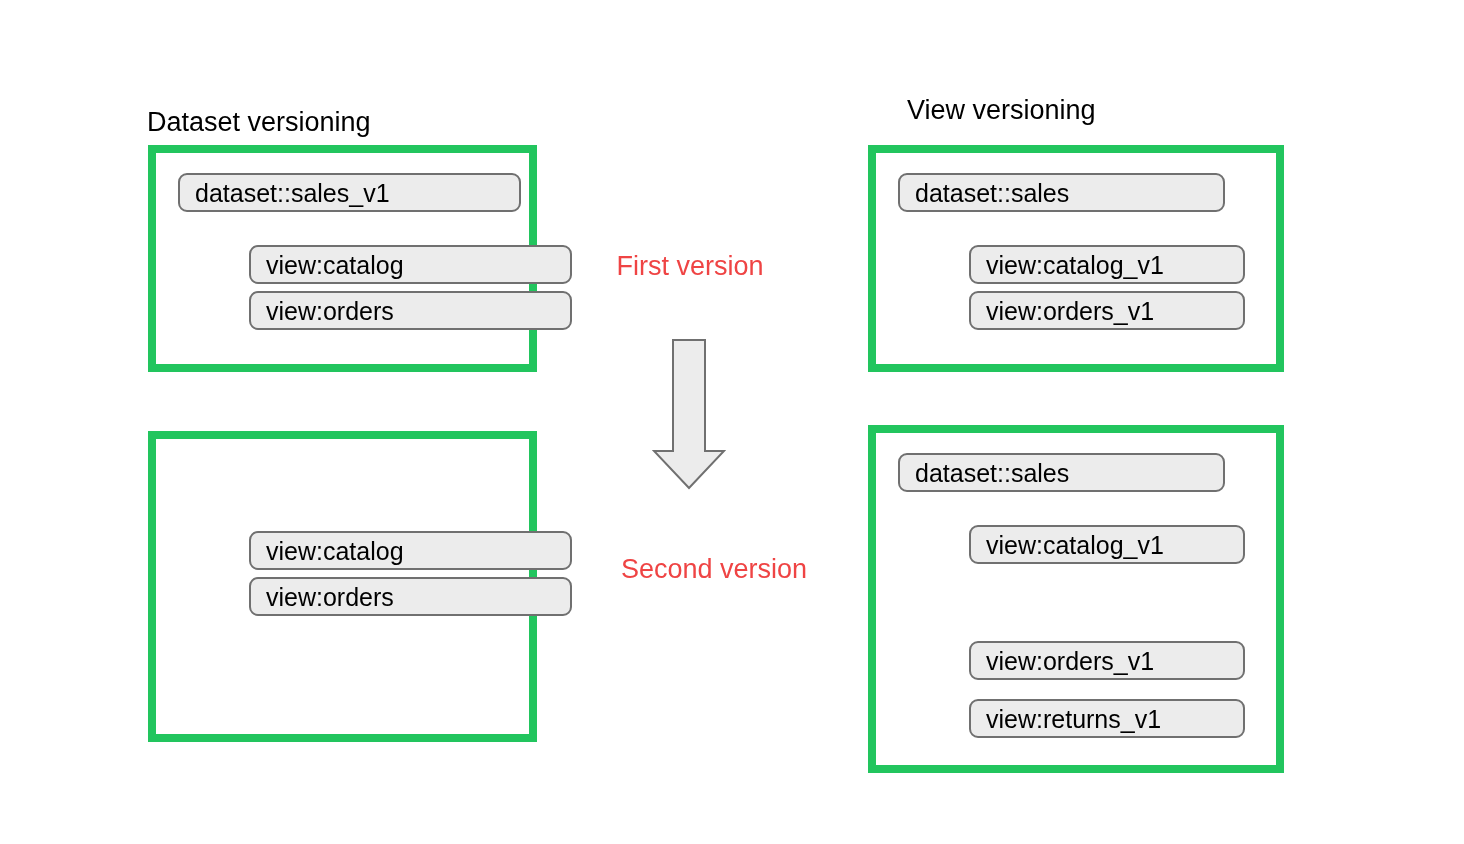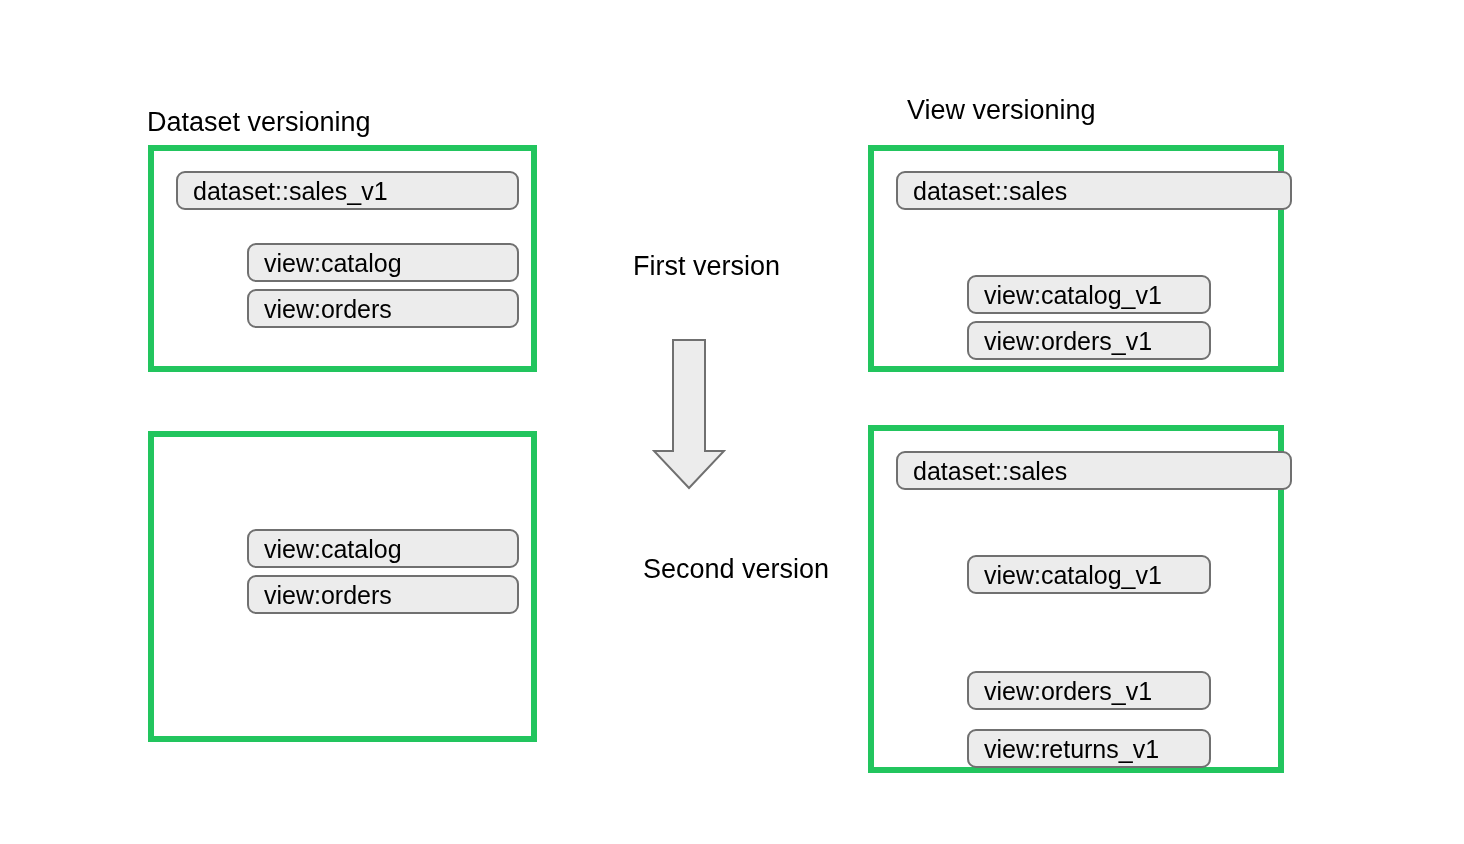--- a/index.html
+++ b/index.html
@@ -30,21 +30,21 @@
     white-space: nowrap;
   }
   #title-dataset { left: 147px; top: 106px; }
   #title-view    { left: 907px; top: 94px; }
 
   
   .group-box {
     position: absolute;
     box-sizing: border-box;
     background: #ffffff;
-    border: 6px solid #22c55e;
+    border: 8px solid #22c55e;
     padding-left: 46px;
   }
   #box-ds-v1 { left: 148px; top: 145px; width: 389px; height: 227px; }
   #box-ds-v2 { left: 148px; top: 431px; width: 389px; height: 311px; }
   #box-vw-v1 { left: 868px; top: 145px; width: 416px; height: 227px; }
   #box-vw-v2 { left: 868px; top: 425px; width: 416px; height: 348px; }
 
   
   .pill {
     position: absolute;
@@ -61,43 +61,43 @@
     color: #000000;
     white-space: nowrap;
   }
   .pill.dataset { left: 22px; }
   .pill.view    { left: 93px; }
 
   
   #box-ds-v1 .pill.dataset,
   #box-ds-v2 .pill.dataset { width: 343px; }
   #box-ds-v1 .pill.view,
-  #box-ds-v2 .pill.view    { width: 272px; }
+  #box-ds-v2 .pill.view    { width: 323px; }
 
   
   #box-vw-v1 .pill.dataset,
-  #box-vw-v2 .pill.dataset { width: 396px; }
+  #box-vw-v2 .pill.dataset { width: 327px; }
   #box-vw-v1 .pill.view,
-  #box-vw-v2 .pill.view    { width: 244px; margin-top: 32px; }
+  #box-vw-v2 .pill.view    { width: 276px; }
 
   
   .row-d  { top: 20px; }
   .row-0  { top: 92px; }
   .row-1  { top: 138px; }
   .row-2  { top: 208px; }
   .row-3  { top: 266px; }
 
   
   .center-label {
     position: absolute;
     font-size: 27px;
     line-height: 32px;
-    color: #000000;
+    color: #ef4444;
     white-space: nowrap;
-    text-align: right;
+    text-align: center;
   }
   #label-first  { left: 600px; top: 250px; width: 180px; }
   #label-second { left: 599px; top: 553px; width: 230px; }
 
   #flow-arrow {
     position: absolute;
     left: 652px;
     top: 338px;
     width: 74px;
     height: 152px;

